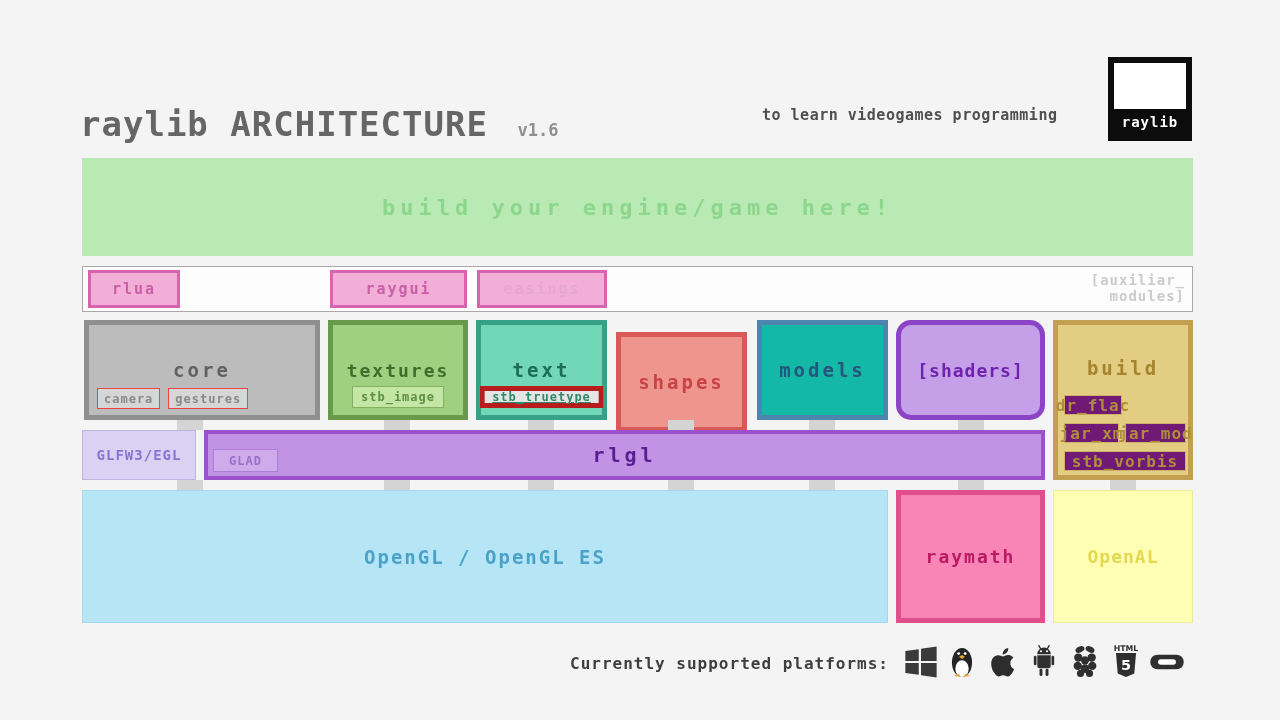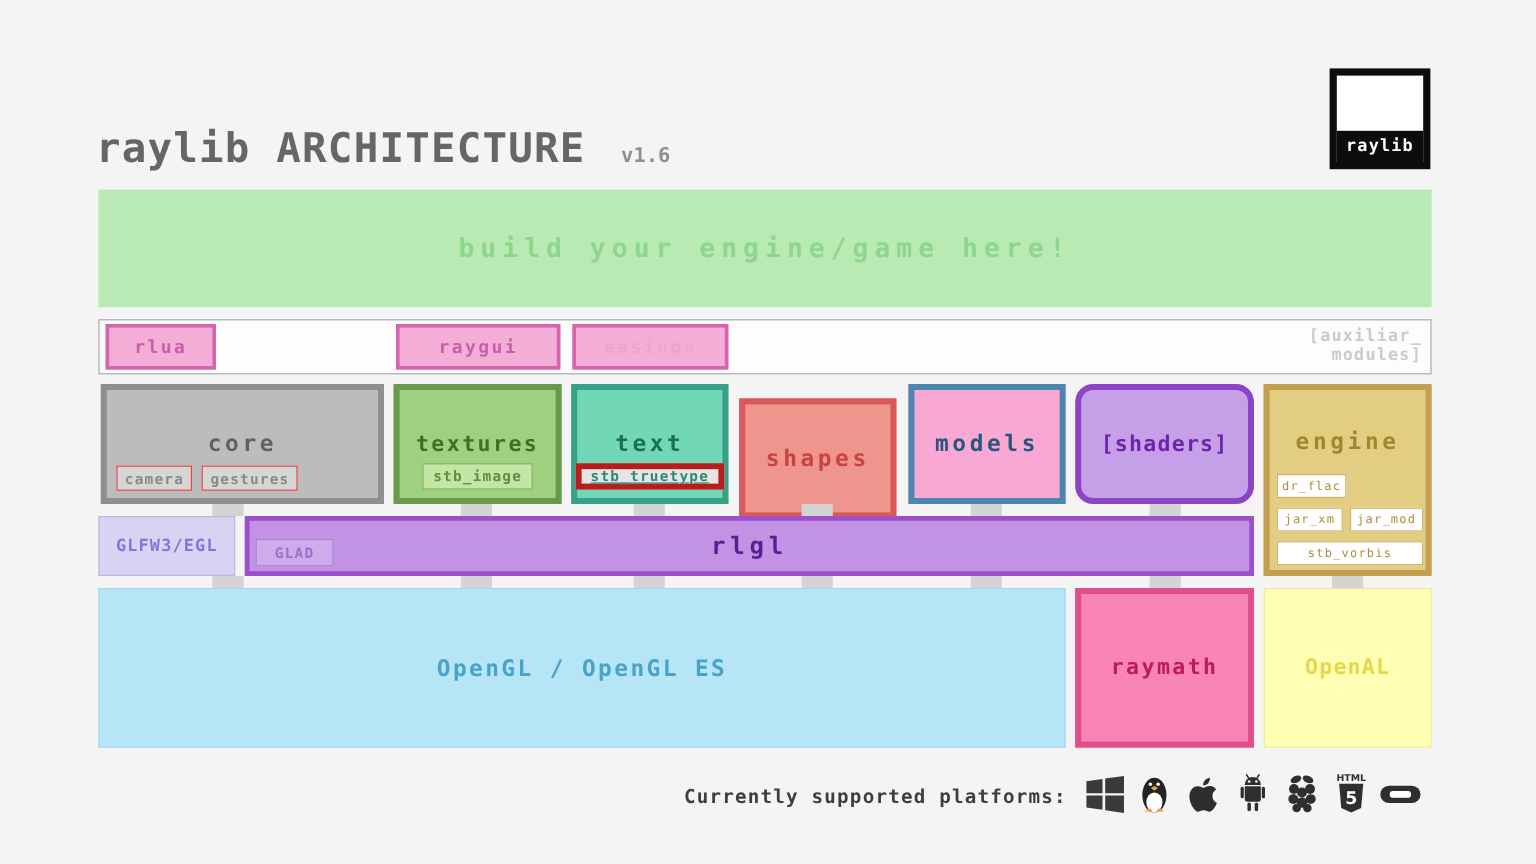--- a/index.html
+++ b/index.html
@@ -38,37 +38,37 @@
 
   
   .module { position:absolute; border-style:solid; border-width:5px; font-weight:bold; }
   .m-label { position:absolute; left:0; right:0; top:50%; transform:translateY(-50%);
     text-align:center; font-size:19px; letter-spacing:3px; }
   .module-core     { left:84px;  top:320px; width:236px; height:100px; background:#bcbcbc; border-color:#8f8f8f; color:#616161; }
   .module-textures { left:328px; top:320px; width:140px; height:100px; background:#9fd07f; border-color:#69994b; color:#3f6e2c; }
   .module-textures .m-label { letter-spacing:2px; font-size:18px; }
   .module-text     { left:476px; top:320px; width:131px; height:100px; background:#72d7b7; border-color:#36a186; color:#1c6e54; }
   .module-shapes   { left:616px; top:320px; width:131px; height:100px; background:#ee958d; border-color:#d95858; color:#c84343;margin-top:12px; }
-  .module-models   { left:757px; top:320px; width:131px; height:100px; background:#f9a8d4; border-color:#4c86ae; color:#27567d; }
+  .module-models   { left:757px; top:320px; width:131px; height:100px; background:#14b8a6; border-color:#4c86ae; color:#27567d; }
   .module-shaders  { left:896px; top:320px; width:149px; height:100px; background:#c5a0e9; border-color:#8b44c5; color:#6f22ae;border-radius:15px; }
   .module-shaders .m-label { letter-spacing:1px; font-size:18px; }
   .module-audio    { left:1053px; top:320px; width:140px; height:160px; background:#e3cd82; border-color:#c3a04f; color:#a4852e; }
   .module-audio .m-label { top:32px; transform:none; }
 
   .sub-row { position:absolute; left:8px; bottom:6px; display:flex; gap:8px; }
   .sub { height:21px; display:flex; align-items:center; justify-content:center;
     font-size:12px; letter-spacing:1px; font-weight:bold; padding:0 6px; }
   .sub-gray { background:#d6d6d6; border:1px solid #ef4444; color:#898989; }
   .sub-center { position:absolute; bottom:7px; left:50%; transform:translateX(-50%); height:22px;
     display:flex; align-items:center; justify-content:center; font-size:12px; letter-spacing:1px;
     font-weight:bold; white-space:nowrap; padding:0 8px; }
   .sub-stb-image    { background:#c3e6a4; border:1px solid #84b061; color:#5d8e41; }
   .sub-stb-truetype { background:#e5e5e5; border:5px solid #b91c1c; color:#2d8a69;text-decoration:underline; }
   .audio-sub { position:absolute; height:20px; display:flex; align-items:center; justify-content:center;
-    font-size:10px; letter-spacing:1px; font-weight:normal; background:#ffffff; border:1px solid #cfb466; color:#ae8e3c; }
+    font-size:16px; letter-spacing:1px; font-weight:bold; background:#701a75; border:1px solid #cfb466; color:#ae8e3c; }
   .sub-dr-flac    { left:6px;  top:70px;  width:58px; }
   .sub-jar-xm     { left:6px;  top:98px;  width:55px; }
   .sub-jar-mod    { left:67px; top:98px;  width:61px; }
   .sub-stb-vorbis { left:6px;  top:126px; width:122px; }
 
   
   .glfw { left:82px; top:430px; width:114px; height:50px; background:#d9d2f3; border:1px solid #beb5dd; color:#8475d6;
     display:flex; align-items:center; justify-content:center; font-size:14px; letter-spacing:1px; font-weight:bold; }
   .rlgl { left:204px; top:430px; width:841px; height:50px; background:#c292e4; border:4px solid #9b50cc; }
   .rlgl-label { position:absolute; left:0; right:0; top:50%; transform:translateY(-50%); text-align:center;
@@ -95,20 +95,21 @@
 </head>
 <body>
 
 <div>
 
   <div class="abs title-row">
     <span class="title">raylib ARCHITECTURE</span>
     <span class="version">v1.6</span>
   </div>
   <div class="abs tagline">
+    <div>to learn videogames programming</div>
   </div>
   <div class="abs logo">
     <div class="logo-strip">
       <span>raylib</span>
     </div>
   </div>
 
   <div class="abs banner">
     <span class="banner-label">build your engine/game here!</span>
   </div>
@@ -147,21 +148,21 @@
 
   <div class="module module-models">
     <div class="m-label">models</div>
   </div>
 
   <div class="module module-shaders">
     <div class="m-label">[shaders]</div>
   </div>
 
   <div class="module module-audio">
-    <div class="m-label">engine</div>
+    <div class="m-label">build</div>
     <div class="audio-sub sub-dr-flac">dr_flac</div>
     <div class="audio-sub sub-jar-xm">jar_xm</div>
     <div class="audio-sub sub-jar-mod">jar_mod</div>
     <div class="audio-sub sub-stb-vorbis">stb_vorbis</div>
   </div>
 
   <div class="abs glfw">GLFW3/EGL</div>
   <div class="abs rlgl">
     <div class="rlgl-label">rlgl</div>
     <div class="glad">GLAD</div>

